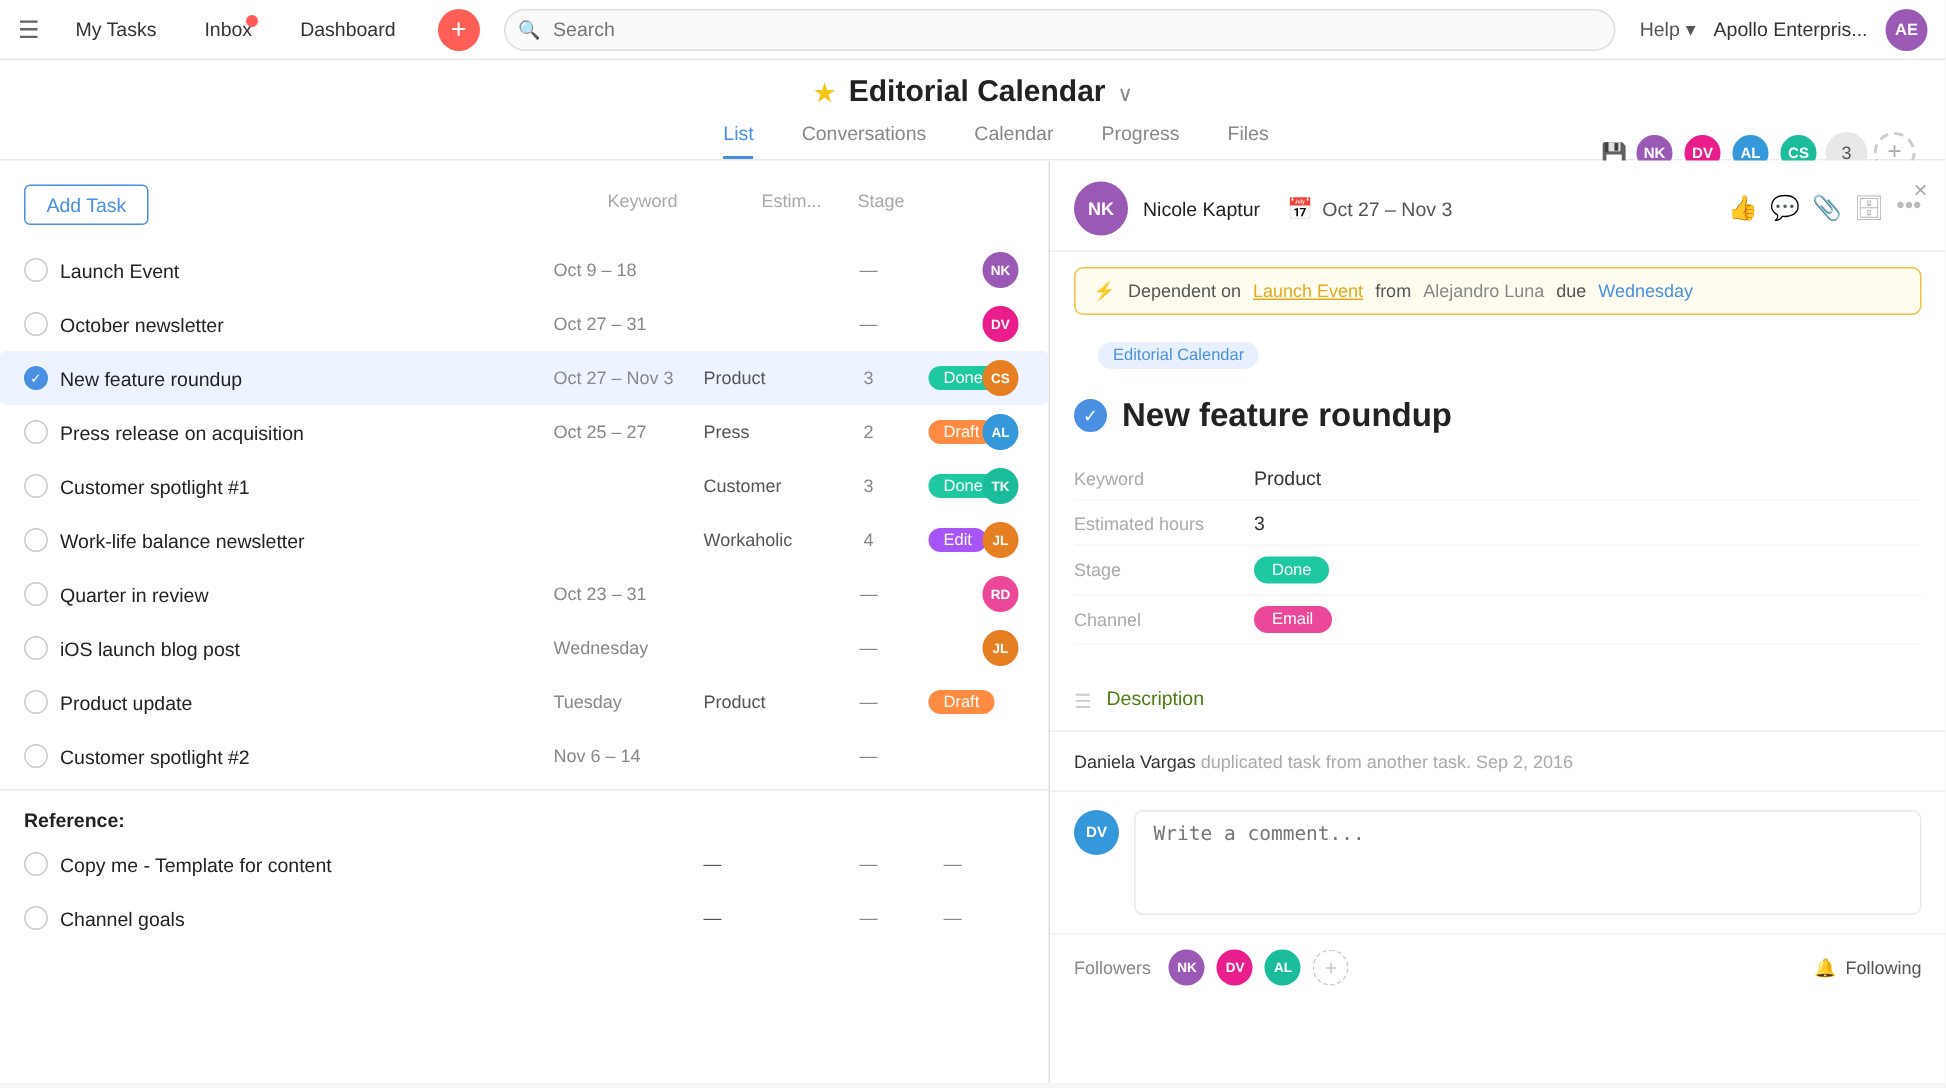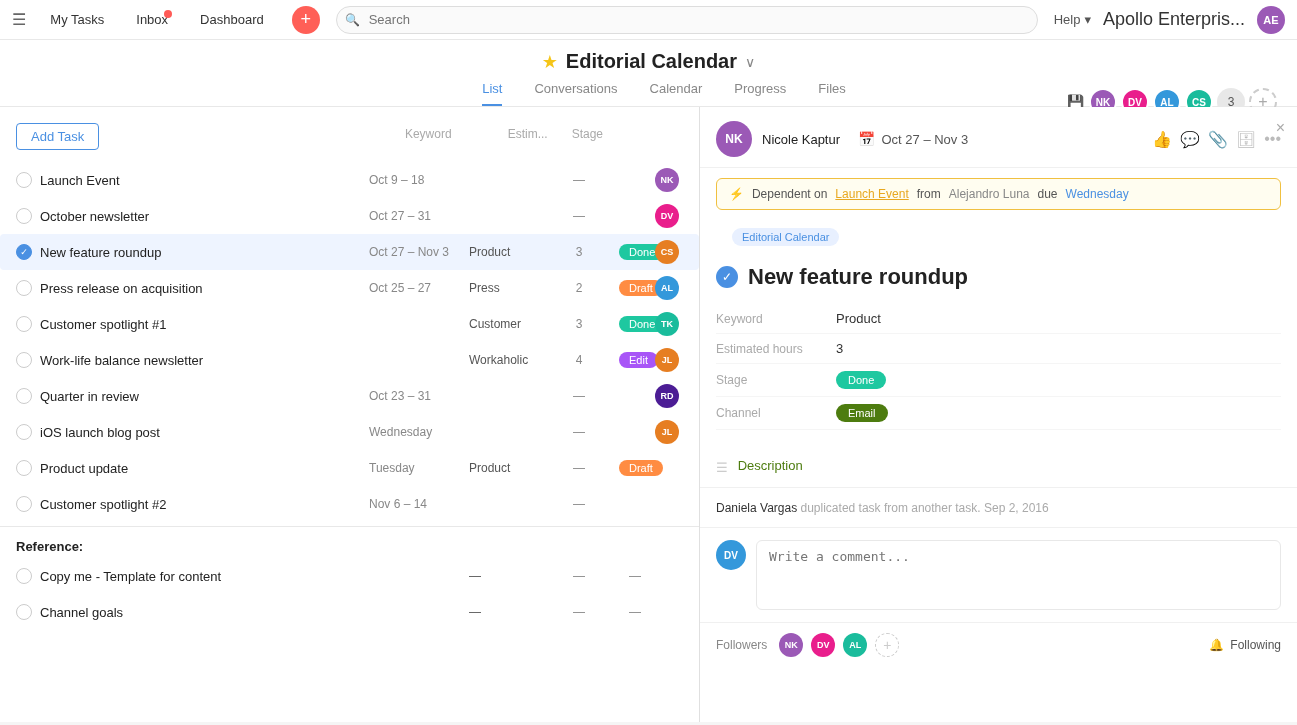--- a/index.html
+++ b/index.html
@@ -10,21 +10,21 @@
     .nav-hamburger { color: #666; cursor: pointer; font-size: 16px; }
     .nav-item { font-size: 13px; color: #333; cursor: pointer; padding: 4px 8px; border-radius: 4px; }
     .nav-inbox { position: relative; }
     .nav-inbox-dot { position: absolute; top: 2px; right: 4px; width: 8px; height: 8px; background: #ff5b57; border-radius: 50%; }
     .nav-add-btn { width: 28px; height: 28px; background: #ff5f57; border-radius: 50%; display: flex; align-items: center; justify-content: center; color: #fff; font-size: 18px; cursor: pointer; border: none; margin-left: 4px; }
     .search-wrapper { position: relative; flex: 1; }
     .search-wrapper input { width: 100%; height: 28px; border: 1px solid #ddd; border-radius: 16px; padding: 0 12px 0 32px; font-size: 13px; color: #888; background: #fafafa; outline: none; }
     .search-icon-wrap { position: absolute; left: 10px; top: 50%; transform: translateY(-50%); color: #aaa; font-size: 12px; }
     .nav-right { margin-left: auto; display: flex; align-items: center; gap: 12px; }
     .help-btn { font-size: 13px; color: #555; cursor: pointer; display: flex; align-items: center; gap: 4px; }
-    .org-name { font-size: 18px; color: #333; cursor: pointer; }
+    .org-name { font-size: 13px; color: #333; cursor: pointer; }
     .user-avatar { width: 28px; height: 28px; border-radius: 50%; background: #c0a0e0; overflow: hidden; display: flex; align-items: center; justify-content: center; color: #fff; font-size: 11px; font-weight: bold; }
 
     
     .project-header { background: #fff; border-bottom: 1px solid #e8e8e8; padding: 10px 0 0; text-align: center; }
     .project-title-row { display: flex; align-items: center; justify-content: center; gap: 8px; margin-bottom: 8px; }
     .project-star { color: #f5c518; font-size: 18px; }
     .project-title { font-size: 20px; font-weight: 600; color: #222; }
     .project-dropdown { color: #888; font-size: 14px; cursor: pointer; }
     .project-tabs { display: flex; justify-content: center; gap: 32px; padding-left: 31px; }
     .project-tab { font-size: 13px; color: #888; padding-bottom: 8px; cursor: pointer; border-bottom: 2px solid transparent; }
@@ -91,21 +91,21 @@
     .task-done-check.checked { background: #4a90e2; }
     .task-done-check.checked::after { content: '✓'; color: #fff; font-size: 12px; }
     .detail-task-name { font-size: 22px; font-weight: 700; color: #222; }
 
     .detail-fields { padding: 0 16px 16px; }
     .field-row { display: flex; align-items: center; padding: 7px 0; border-bottom: 1px solid #f5f5f5; }
     .field-label { width: 120px; font-size: 12px; color: #aaa; }
     .field-value { font-size: 13px; color: #333; }
     .field-badge { font-size: 11px; font-weight: 500; padding: 3px 12px; border-radius: 20px; }
     .field-done { background: #1ec8a0; color: #fff; }
-    .field-email { background: #4d7c0f; color: #fff; }
+    .field-email { background: #ec4899; color: #fff; }
 
     .description-row { display: flex; align-items: flex-start; padding: 12px 16px; gap: 10px; border-bottom: 1px solid #f0f0f0; }
     .desc-icon { color: #ccc; margin-top: 2px; }
     .desc-text { color: #4d7c0f; font-size: 13px; }
 
     .activity-row { padding: 12px 16px; border-bottom: 1px solid #f0f0f0; }
     .activity-text { font-size: 12px; color: #aaa; text-align: right; }
     .activity-name { color: #333; font-weight: 500; }
     .activity-date { color: #aaa; }
 
@@ -119,21 +119,21 @@
     .add-follower { width: 24px; height: 24px; border-radius: 50%; border: 1.5px dashed #ccc; display: flex; align-items: center; justify-content: center; color: #ccc; cursor: pointer; font-size: 14px; }
     .following-btn { margin-left: auto; display: flex; align-items: center; gap: 6px; font-size: 12px; color: #555; cursor: pointer; }
     .bell-icon { color: #666; }
 
     
     .av-purple { background: #9b59b6; }
     .av-pink { background: #e91e8c; }
     .av-blue { background: #3498db; }
     .av-teal { background: #1abc9c; }
     .av-orange { background: #e67e22; }
-    .av-red { background: #4c1d95; }
+    .av-red { background: #ec4899; }
 
     .header-relative { position: relative; }
   </style>
 </head>
 <body>
 
 <div class="top-nav">
   <span class="nav-hamburger">☰</span>
   <span class="nav-item">My Tasks</span>
   <span class="nav-item nav-inbox">

